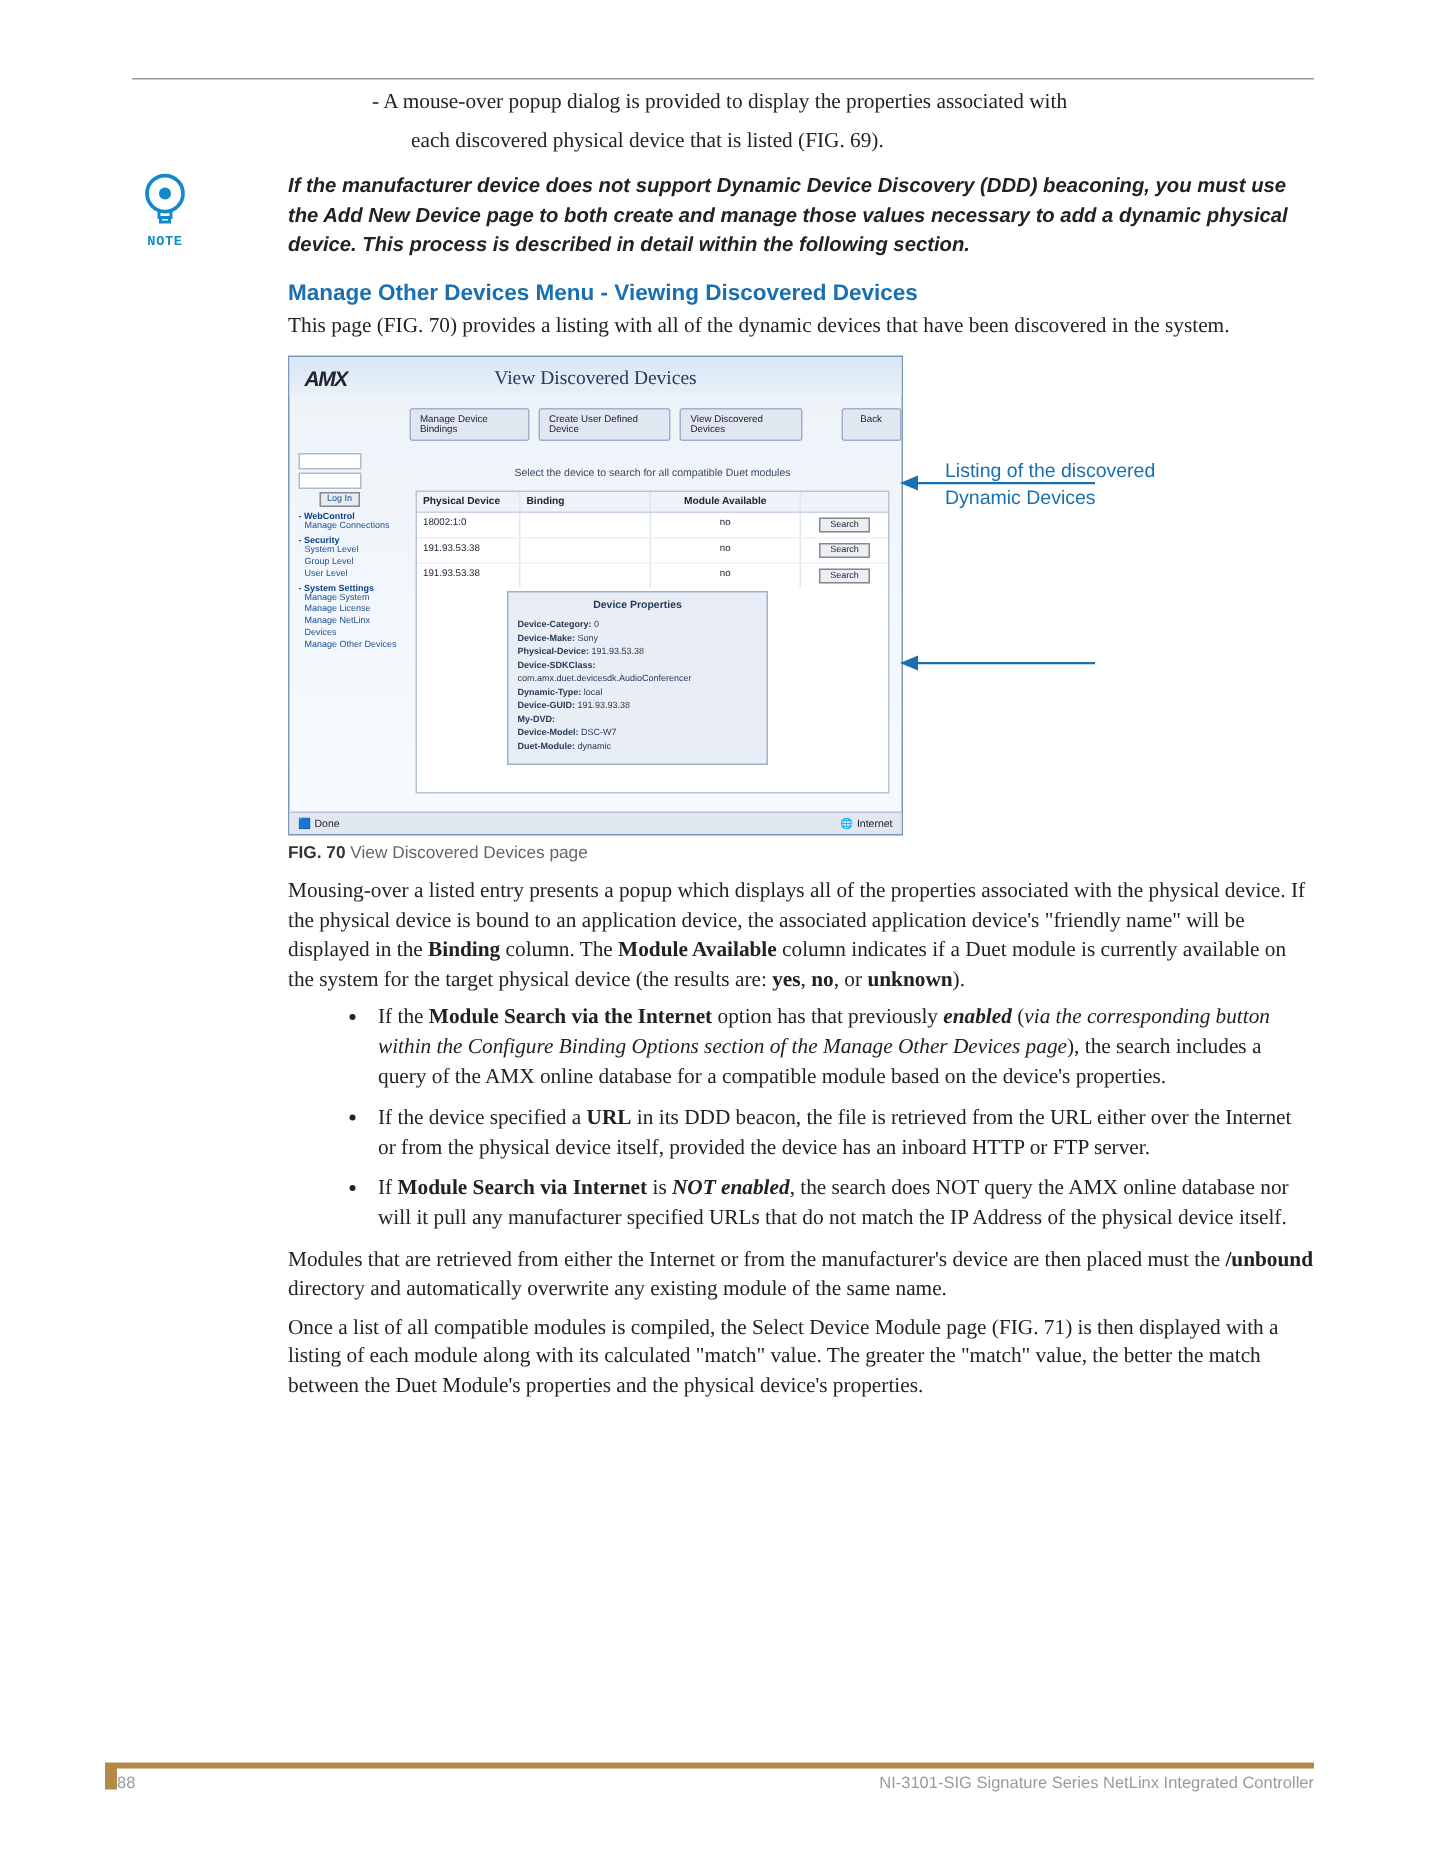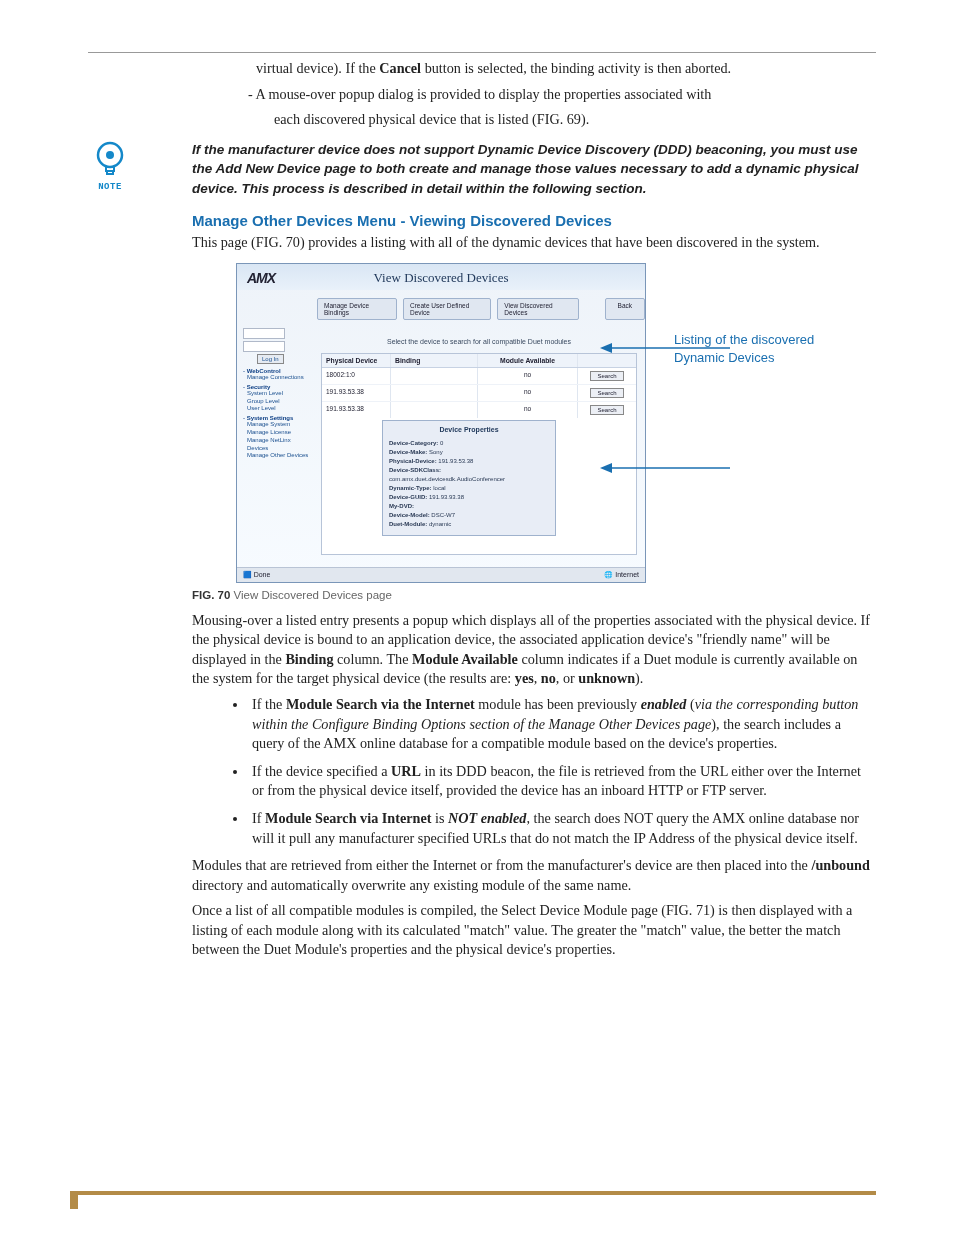--- a/index.html
+++ b/index.html
@@ -78,21 +78,20 @@
     margin: 10px 0 6px 0;
   }
   .screenshot {
     width: 408px;
     border: 1px solid #7a96b8;
     background: linear-gradient(#eef3f9,#f7fbff);
     font-family: Arial, Helvetica, sans-serif;
     font-size: 8px;
     color: #223;
     position: relative;
-    margin-left: 44px;
   }
   .ss-header {
     background: linear-gradient(#d9e6f4,#e9f1fa);
     padding: 6px 0 4px 0;
     text-align: center;
   }
   .ss-logo {
     position: absolute;
     left: 10px; top: 6px;
     font-weight: 900;
@@ -254,23 +253,20 @@
     margin-top: 4px;
   }
   svg.arrow-svg { position:absolute; }
 </style>
 </head>
 <body>
 
 <div class="page">
   <div class="rule"></div>
 
-  <p class="body-text indent-block">
-    <span>virtual device). If the </span><b>Cancel</b><span> button is selected, the binding activity is then aborted.</span>
-  </p>
   <p class="body-text indent-hang" style="margin-left:160px;">- A mouse-over popup dialog is provided to display the properties associated with</p>
   <p class="body-text indent-hang2">each discovered physical device that is listed (FIG. 69).</p>
 
   <div class="note-row">
     <div class="note-icon">
       <svg width="34" height="42" viewBox="0 0 34 42">
         <circle cx="17" cy="15" r="12" fill="none" stroke="#1488c9" stroke-width="2.5"></circle>
         <path d="M13 27 h8 v4 h-8 z M14 31 h6 v3 h-6 z" fill="none" stroke="#1488c9" stroke-width="2"></path>
         <circle cx="17" cy="15" r="4" fill="#1488c9"></circle>
       </svg>
@@ -381,33 +377,37 @@
       <b>FIG. 70</b><span>  View Discovered Devices page</span>
     </p>
 
     <p class="body-text">
       <span>Mousing-over a listed entry presents a popup which displays all of the properties associated with the physical device. If the physical device is bound to an application device, the associated application device's "friendly name" will be displayed in the </span><b>Binding</b><span> column. The </span><b>Module Available</b><span> column indicates if a Duet module is currently available on the system for the target physical device (the results are: </span><b>yes</b><span>, </span><b>no</b><span>, or </span><b>unknown</b><span>).</span>
     </p>
 
 
     <ul class="bullets">
       <li>
-        <span>If the </span><b>Module Search via the Internet</b><span> module has been previously </span><b><i>enabled</i></b><span> (</span><i>via the corresponding button within the Configure Binding Options section of the Manage Other Devices page</i><span>), the search includes a query of the AMX online database for a compatible module based on the device's properties.</span>
+        <span>If the </span><b>Module Search via the Internet</b><span> option has that previously </span><b><i>enabled</i></b><span> (</span><i>via the corresponding button within the Configure Binding Options section of the Manage Other Devices page</i><span>), the search includes a query of the AMX online database for a compatible module based on the device's properties.</span>
       </li>
       <li>
         <span>If the device specified a </span><b>URL</b><span> in its DDD beacon, the file is retrieved from the URL either over the Internet or from the physical device itself, provided the device has an inboard HTTP or FTP server.</span>
       </li>
       <li>
         <span>If </span><b>Module Search via Internet</b><span> is </span><b><i>NOT enabled</i></b><span>, the search does NOT query the AMX online database nor will it pull any manufacturer specified URLs that do not match the IP Address of the physical device itself.</span>
       </li>
     </ul>
 
     <p class="body-text">
-      <span>Modules that are retrieved from either the Internet or from the manufacturer's device are then placed into the </span><b>/unbound</b><span> directory and automatically overwrite any existing module of the same name.</span>
+      <span>Modules that are retrieved from either the Internet or from the manufacturer's device are then placed must the </span><b>/unbound</b><span> directory and automatically overwrite any existing module of the same name.</span>
     </p>
 
     <p class="body-text">Once a list of all compatible modules is compiled, the Select Device Module page (FIG. 71) is then displayed with a listing of each module along with its calculated "match" value. The greater the "match" value, the better the match between the Duet Module's properties and the physical device's properties.</p>
   </div>
 </div>
 
 <div class="footer">
   <div class="footer-rule"></div>
+  <div class="footer-row">
+    <span>88</span>
+    <span>NI-3101-SIG Signature Series NetLinx Integrated Controller</span>
+  </div>
 </div>
 
 </body></html>

